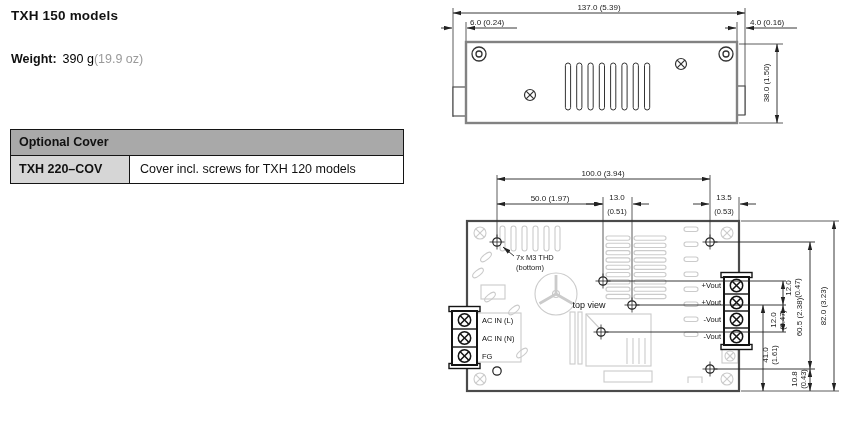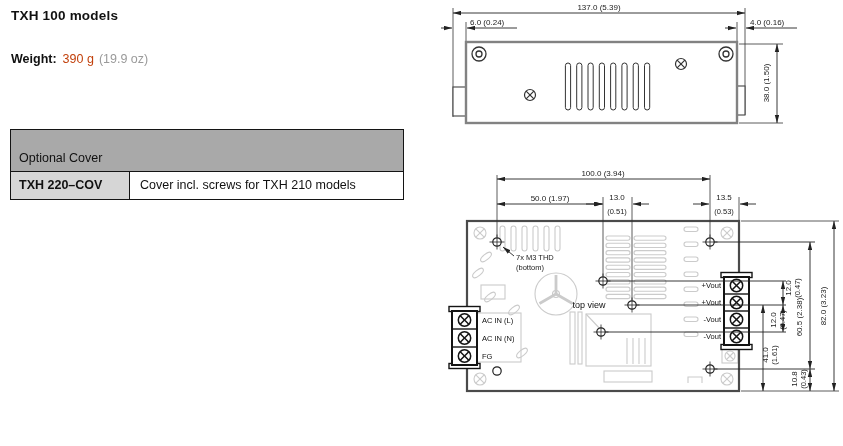--- a/index.html
+++ b/index.html
@@ -1,24 +1,24 @@
 <!DOCTYPE html>
 <html><head>
 <meta charset="utf-8">
 <style>
   html,body{margin:0;padding:0;background:#fff;}
   #page{position:relative;width:843px;height:446px;background:#fff;overflow:hidden;
         font-family:"Liberation Sans",sans-serif;color:#111;}
   #page-title{position:absolute;left:11px;top:8px;font-size:13.5px;font-weight:700;letter-spacing:.2px;}
   #weight-line{position:absolute;left:11px;top:52px;font-size:12.5px;}
   #weight-line .w-label{font-weight:700;margin-right:6px;}
-  #weight-line .w-grams{color:#c2410c;margin-right:5px;}
+  #weight-line .w-grams{color:#000000;}
   #weight-line .w-oz{color:#9a9a9a;}
   .oc-table{position:absolute;left:10px;top:129px;width:394px;border:1.6px solid #141414;box-sizing:border-box;}
-  .oc-header{background:#a9a9a9;font-weight:400;font-size:12.5px;padding:20px 0 4px 8px;height:17px;line-height:17px;}
+  .oc-header{background:#a9a9a9;font-weight:700;font-size:12.5px;padding:4px 0 4px 8px;height:17px;line-height:17px;}
   .oc-row{display:flex;border-top:1.6px solid #141414;}
   .oc-cell-model{width:110px;background:#d6d6d6;font-weight:700;font-size:12.5px;padding:5px 0 5px 8px;
                  border-right:1.6px solid #141414;height:17px;line-height:17px;}
   .oc-cell-desc{flex:1;background:#fff;font-size:12.5px;padding:5px 0 5px 10px;height:17px;line-height:17px;}
   #caption{position:absolute;left:507px;top:420px;font-size:11.5px;color:#2b2b2b;}
   #caption .cap-in{color:#a0a0a0;}
   svg{position:absolute;left:0;top:0;}
   .dim{font-family:"Liberation Sans",sans-serif;font-size:8px;fill:#1b1b1b;}
   .dim2{font-family:"Liberation Sans",sans-serif;font-size:7.5px;fill:#1b1b1b;}
   .lbl{font-family:"Liberation Sans",sans-serif;font-size:7.5px;fill:#111;}
@@ -27,31 +27,31 @@
   .extline{stroke:#333;stroke-width:.8;fill:none;}
   .ghost{stroke:#cbcbcb;stroke-width:1.1;fill:none;}
   .dark{stroke:#222;stroke-width:1.2;fill:#fff;}
   .blk{stroke:#141414;fill:#fff;}
 </style>
 </head>
 <body>
 
 <div id="page">
 
-  <div id="page-title">TXH 100 models</div>
+  <div id="page-title">TXH 150 models</div>
 
   <div id="weight-line">
     <span class="w-label">Weight:</span><span class="w-grams">390 g</span><span class="w-oz">(19.9 oz)</span>
   </div>
 
   <div class="oc-table">
     <div class="oc-header">Optional Cover</div>
     <div class="oc-row">
       <div class="oc-cell-model">TXH 220–COV</div>
-      <div class="oc-cell-desc">Cover incl. screws for TXH 210 models</div>
+      <div class="oc-cell-desc">Cover incl. screws for TXH 120 models</div>
     </div>
   </div>
 
   <svg width="843" height="446" viewBox="0 0 843 446">
     <defs>
       <marker id="mE" markerUnits="userSpaceOnUse" markerWidth="9" markerHeight="5" refX="8" refY="2.2" orient="auto">
         <path d="M0,0 L8,2.2 L0,4.4 z" fill="#222"></path>
       </marker>
       <marker id="mS" markerUnits="userSpaceOnUse" markerWidth="9" markerHeight="5" refX="0" refY="2.2" orient="auto">
         <path d="M8,0 L0,2.2 L8,4.4 z" fill="#222"></path>

